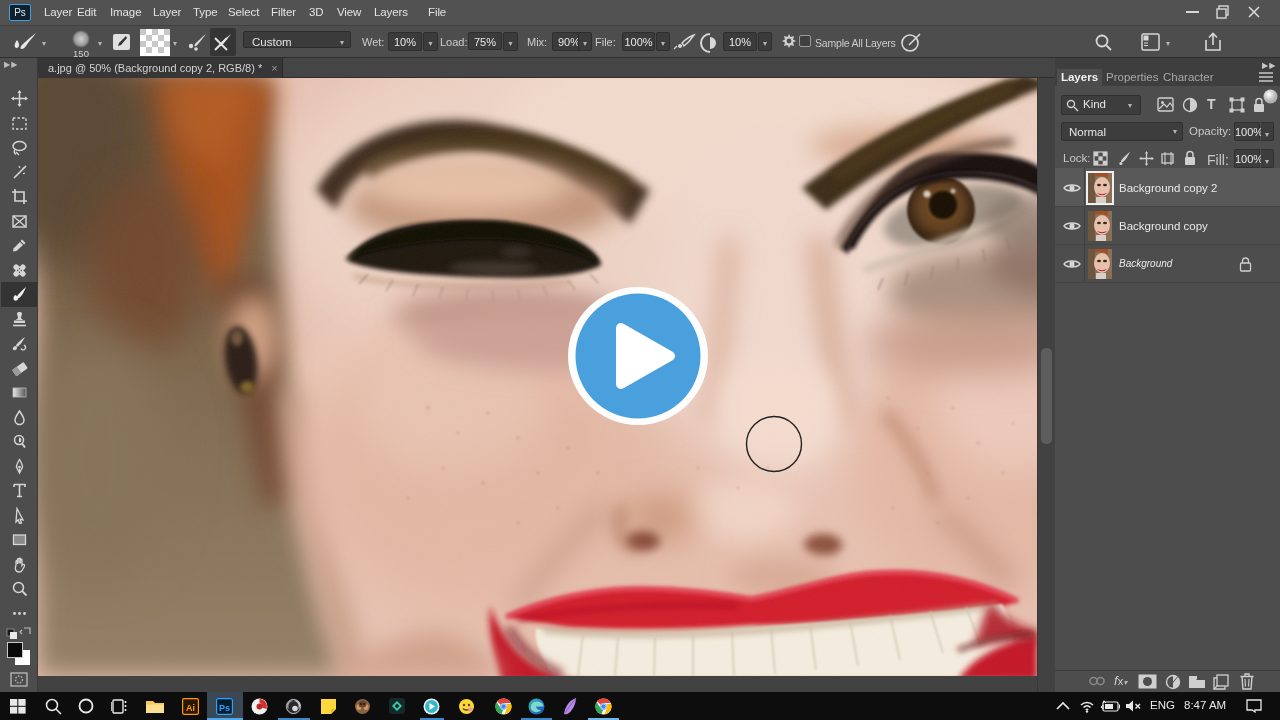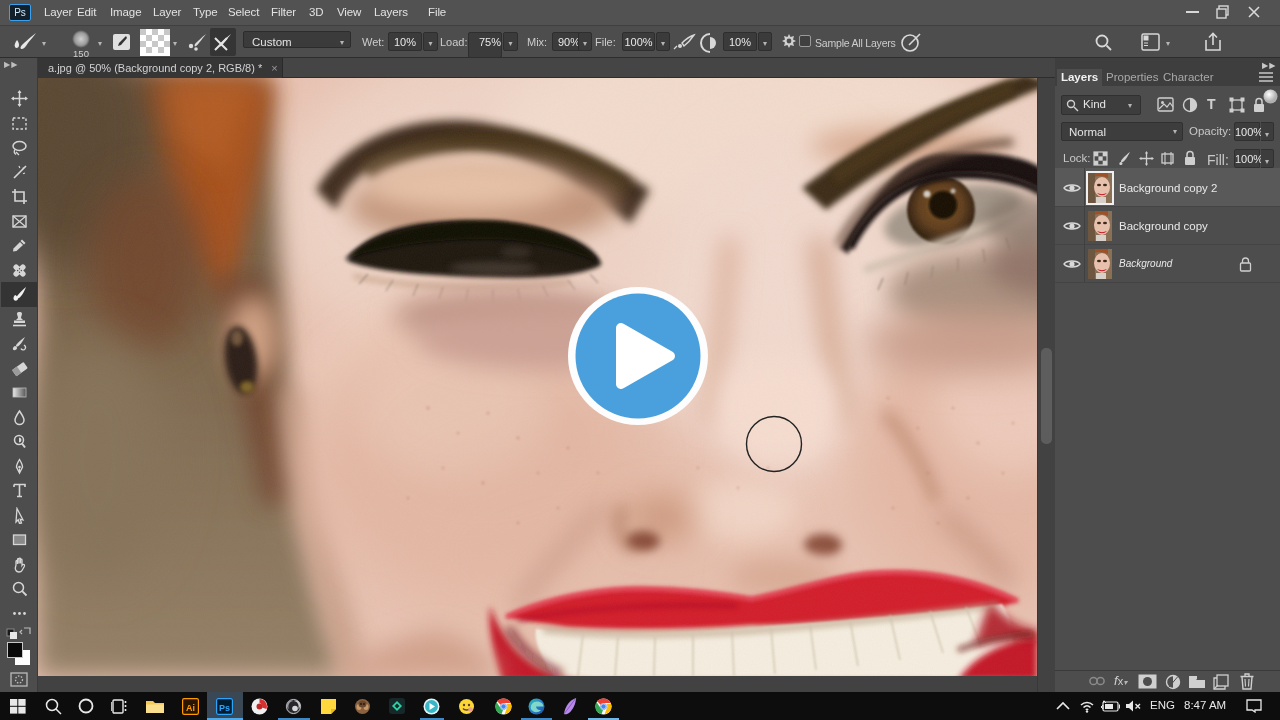--- a/index.html
+++ b/index.html
@@ -102,21 +102,21 @@
   <svg class="abs" style="left:212px;top:6px;" width="22" height="20" viewBox="0 0 22 20">
     <path d="M19,2 C15,5 10,10 8,12 C7,14 8,15 9,14 C11,13 15,7 19,2 Z" fill="#e4e4e4"></path>
     <path d="M3,6 L15,18 M15,6 L3,18" stroke="#e4e4e4" stroke-width="2"></path>
   </svg>
 
   <div class="abs" style="left:243px;top:5px;width:108px;height:17px;background:#3b3b3b;border:1px solid #2c2c2c;border-radius:2px;color:#e2e2e2;font-size:11.5px;line-height:21px;padding-left:8px;">Custom<span class="ddv" style="position:absolute;right:6px;top:1px;line-height:20px;">▾</span></div>
   <span class="abs vlabel" style="left:362px;top:10px;">Wet:</span>
   <div class="valbox" style="left:388px;top:6px;width:34px;height:19px;line-height:18px;">10%</div>
   <div class="valbox" style="left:423px;top:6px;width:15px;height:19px;line-height:18px;"><span class="ddv">▾</span></div>
   <span class="abs vlabel" style="left:440px;top:10px;">Load:</span>
-  <div class="valbox" style="left:468px;top:6px;width:34px;height:26px;line-height:18px;text-align:right;">75%</div>
+  <div class="valbox" style="left:468px;top:6px;width:34px;height:18px;line-height:18px;">75%</div>
   <div class="valbox" style="left:503px;top:6px;width:15px;height:19px;line-height:18px;"><span class="ddv">▾</span></div>
   <span class="abs vlabel" style="left:527px;top:10px;">Mix:</span>
   <div class="valbox" style="left:552px;top:6px;width:34px;height:19px;line-height:18px;">90%</div>
   <div class="valbox" style="left:578px;top:6px;width:14px;height:19px;line-height:18px;"><span class="ddv">▾</span></div>
   <span class="abs vlabel" style="left:595px;top:10px;">File:</span>
   <div class="valbox" style="left:622px;top:6px;width:33px;height:19px;line-height:18px;">100%</div>
   <div class="valbox" style="left:656px;top:6px;width:14px;height:19px;line-height:18px;"><span class="ddv">▾</span></div>
 
   <svg class="abs" style="left:672px;top:7px;" width="24" height="20" viewBox="0 0 24 20">
     <path d="M10,10 C14,6 19,3 22,2 C20,5 16,10 12,13 Z" fill="none" stroke="#d8d8d8" stroke-width="1.4"></path>

